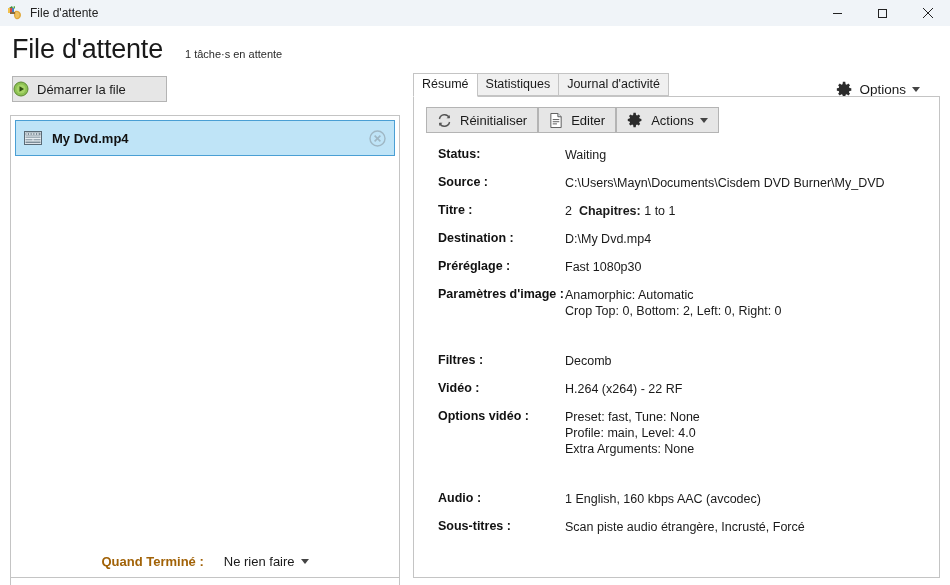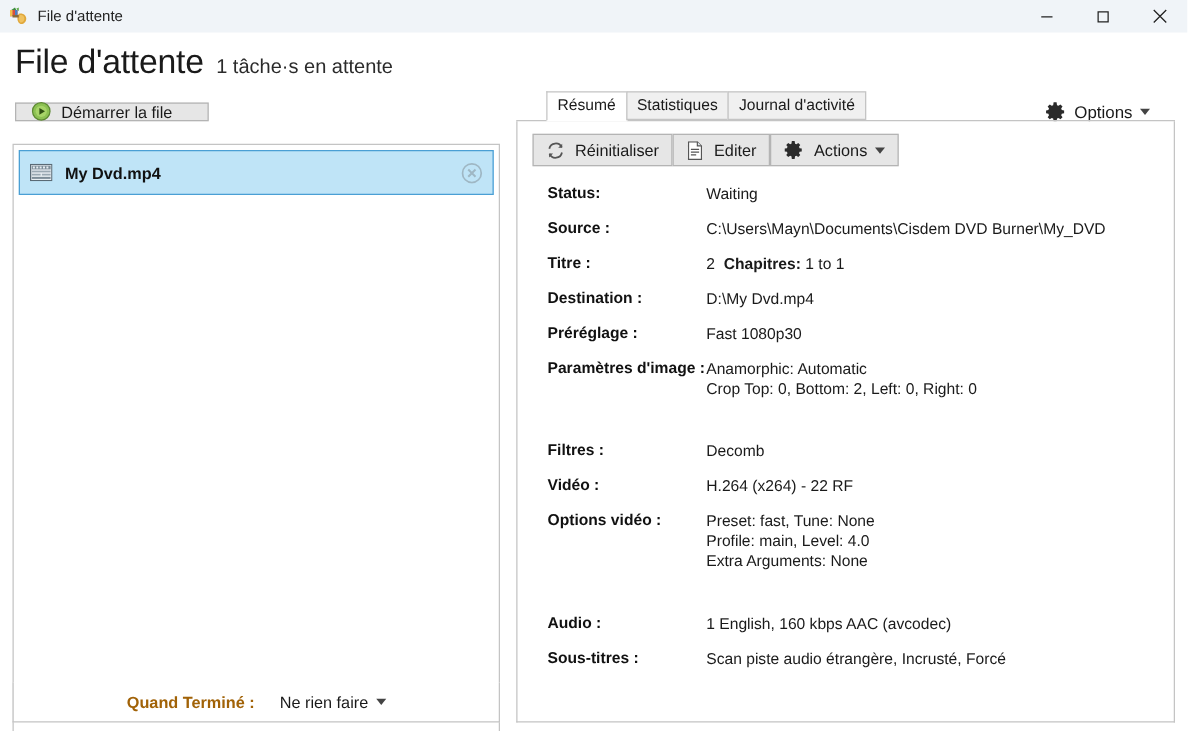--- a/index.html
+++ b/index.html
@@ -56,41 +56,41 @@
     display: flex;
     align-items: baseline;
   }
   .header-title {
     font-size: 27px;
     font-weight: 400;
     color: #1a1a1a;
     letter-spacing: -0.2px;
   }
   .header-sub {
-    font-size: 16px;
+    font-size: 11px;
     color: #2b2b2b;
-    margin-left: 10px;
+    margin-left: 22px;
   }
 
   
   .toolbar {
     margin-top: 8px;
     padding: 0 12px 0 12px;
     display: flex;
     align-items: center;
     height: 32px;
     position: relative;
   }
   .btn {
     background: #e6e6e6;
     border: 1px solid #b4b4b4;
-    height: 15px;
+    height: 26px;
     display: inline-flex;
     align-items: center;
-    padding: 0 12px;
+    padding: 0 0;
     font-size: 13px;
     color: #1a1a1a;
     cursor: default;
     box-sizing: border-box;
   }
   .btn .glyph { margin-right: 8px; display: flex; align-items: center; }
 
   .start-btn { min-width: 155px; }
 
   .options-link {
@@ -194,21 +194,20 @@
     color: #1a1a1a;
     cursor: default;
     box-sizing: border-box;
     height: 23px;
   }
   .tab.active {
     background: #ffffff;
     border-bottom: 1px solid #ffffff;
     margin-bottom: -1px;
     height: 24px;
-    margin-left: 24px;
   }
 
   .panel-body {
     border: 1px solid #c4c4c4;
     border-top: none;
     height: 481px;
     box-sizing: border-box;
     background: #fff;
     padding: 10px 12px 0 12px;
   }

